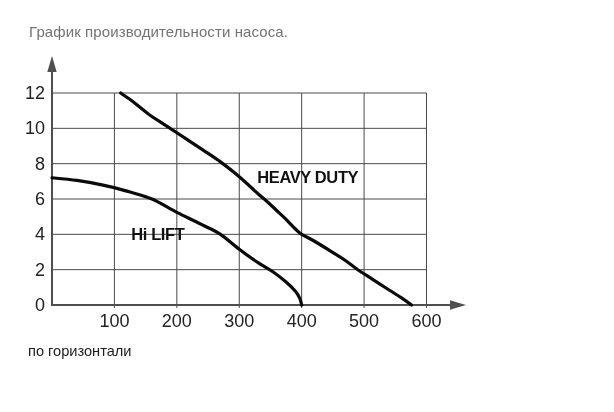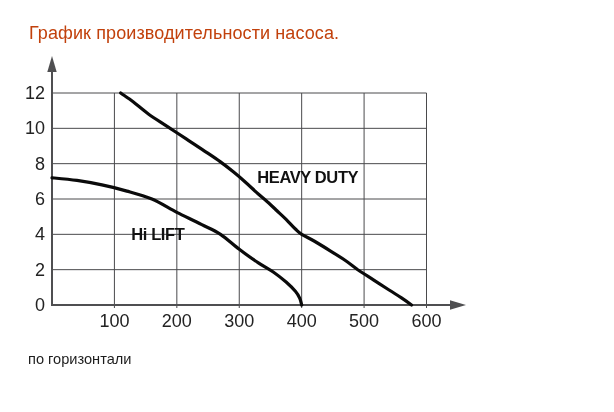--- a/index.html
+++ b/index.html
@@ -8,41 +8,41 @@
     width: 614px;
     height: 412px;
     background: #ffffff;
     font-family: "Liberation Sans", sans-serif;
     overflow: hidden;
   }
   .chart-title {
     position: absolute;
     left: 29px;
     top: 23px;
-    font-size: 18px;
-    color: #c2410c;
+    font-size: 15px;
+    color: #737373;
     letter-spacing: 0.1px;
   }
   .chart-svg {
     position: absolute;
     left: 0;
     top: 0;
     width: 614px;
     height: 412px;
   }
   .footnote {
     position: absolute;
     left: 20px;
     top: 341px;
     font-size: 14.6px;
     line-height: 1.4;
     color: #1d1d1d;
     width: 560px;
   }
-  .footnote .fn2 { padding-left: 8px; margin-top: 8px; }
+  .footnote .fn2 { padding-left: 8px; }
 </style>
 </head>
 <body>
 
 <div class="canvas">
 
   <div class="chart-title">График производительности насоса.</div>
 
   <svg id="chart" class="chart-svg" viewBox="0 0 614 412">
       <line x1="52" y1="269.6666666666667" x2="426.5" y2="269.6666666666667" stroke="#4a4a4c" stroke-width="1"></line>

